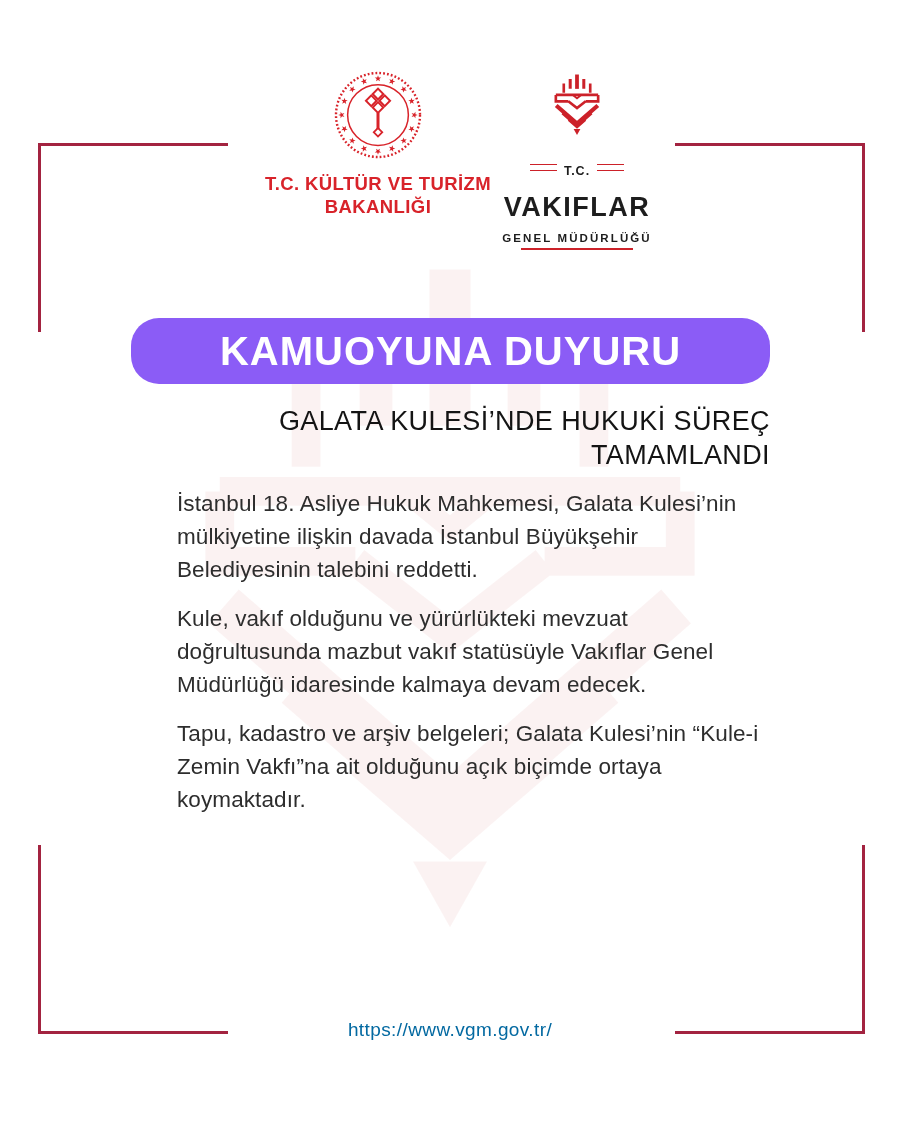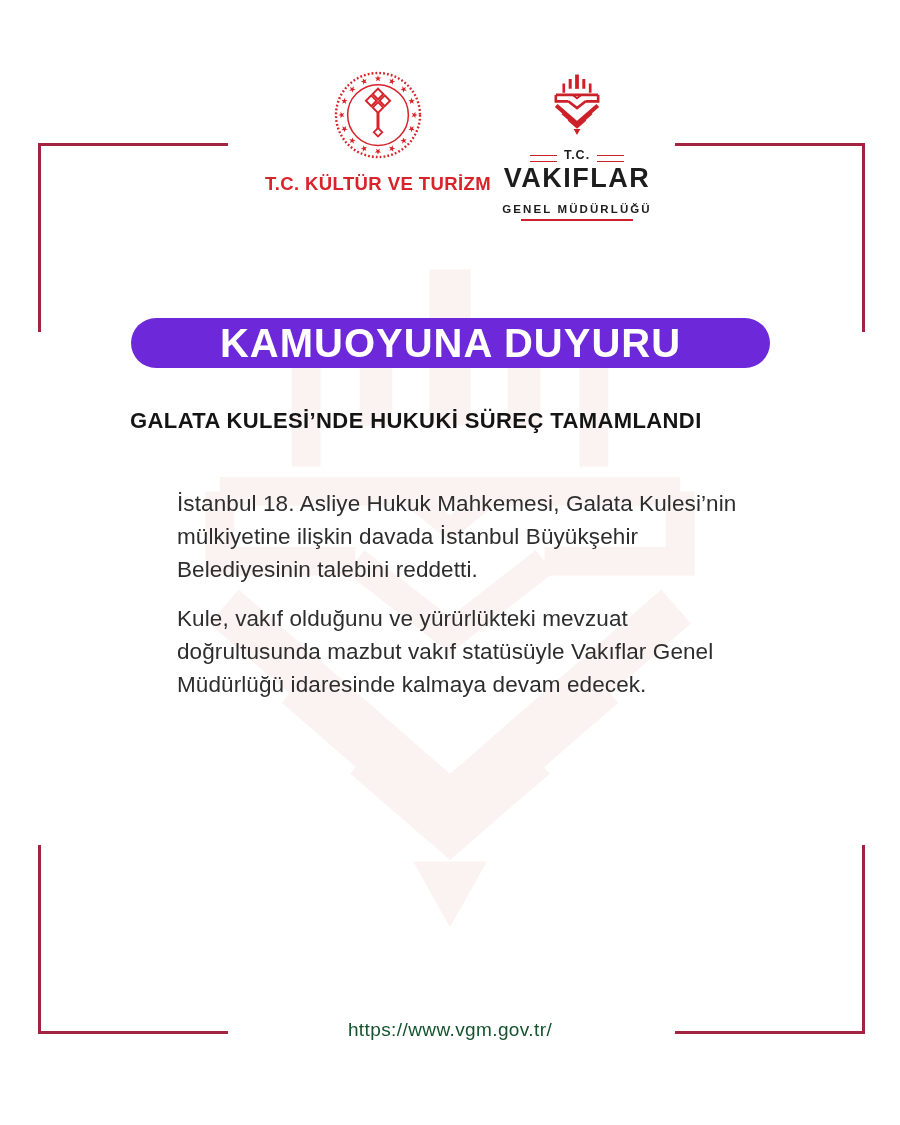--- a/index.html
+++ b/index.html
@@ -28,56 +28,56 @@
   }
   .ministry-logo svg { width:90px; height:90px; color:#d8232a; }
   .ministry-caption {
     margin-top:8px; color:#d8232a; font-weight:800; font-size:18.5px;
     line-height:23px; letter-spacing:0.4px;
   }
   .vgm-logo {
     position:absolute; left:477px; top:72px; width:200px; text-align:center;
   }
   .vgm-emblem-svg { width:68px; height:70px; color:#cc2129; display:block; margin:0 auto; }
-  .tc-row { display:flex; align-items:flex-end; justify-content:center; gap:7px; margin-top:6px; }
+  .tc-row { display:flex; align-items:flex-start; justify-content:center; gap:7px; margin-top:22px; }
   .tc-dash { width:27px; height:5px; border-top:1.6px solid #cc2129; border-bottom:1.6px solid #cc2129; }
   .tc-label { font-size:12.5px; font-weight:800; color:#1d1d1d; letter-spacing:1px; }
-  .vgm-title { font-size:27px; font-weight:900; color:#1d1d1d; letter-spacing:1.5px; margin-top:1px; }
+  .vgm-title { font-size:27px; font-weight:900; color:#1d1d1d; letter-spacing:1.5px; margin-top:14px; }
   .vgm-subtitle { font-size:11.5px; font-weight:800; color:#1d1d1d; letter-spacing:2.1px; margin-top:9px; }
   .vgm-underline { width:112px; height:2.2px; background:#cc2129; margin:4px auto 0; }
 
   
   .banner {
-    position:absolute; left:131px; top:318px; width:639px; height:50px;
-    background:#6d28d9; border-radius:28px;
+    position:absolute; left:131px; top:318px; width:639px; height:66px;
+    background:#8b5cf6; border-radius:28px;
     display:flex; align-items:center; justify-content:center;
   }
   .banner span {
     color:#ffffff; font-size:40px; font-weight:900; letter-spacing:1px;
     transform:scaleY(1.02);
   }
 
   
   .headline {
     position:absolute; left:50%; top:404px; transform:translateX(-50%);
-    width:640px; text-align:left; color:#141414;
-    font-size:22px; font-weight:700; line-height:34px; letter-spacing:0.4px;
+    width:640px; text-align:right; color:#141414;
+    font-size:27px; font-weight:400; line-height:34px; letter-spacing:0.4px;
   }
 
   
   .body-text {
     position:absolute; left:159px; top:487px; width:606px;
     color:#2d2d2d; font-size:22.5px; line-height:33px; letter-spacing:0.1px;
   }
   .body-text p { margin:0 0 16px 18px; }
 
   
   .footer-url {
     position:absolute; left:0; top:1019px; width:100%; text-align:center;
-    color:#14532d; font-size:19px; letter-spacing:0.4px;
+    color:#0369a1; font-size:19px; letter-spacing:0.4px;
   }
 </style>
 </head>
 <body>
 
 <svg width="0" height="0" style="position:absolute" aria-hidden="true">
   <defs>
     <g id="vgm-emblem" fill="none" stroke="currentColor">
       <path stroke-width="5" d="M45 3 V22"></path>
       <path stroke-width="4" d="M36 9 V22 M54 9 V22"></path>
@@ -130,20 +130,21 @@
         <rect x="55" y="27" width="10" height="10" transform="rotate(45 60 32)"></rect>
         <rect x="46" y="36" width="10" height="10" transform="rotate(45 51 41)"></rect>
         <rect x="64" y="36" width="10" height="10" transform="rotate(45 69 41)"></rect>
         <rect x="55" y="45" width="10" height="10" transform="rotate(45 60 50)"></rect>
       </g>
       <path d="M60 57 V79" fill="none" stroke="currentColor" stroke-width="4"></path>
       <rect x="56" y="79" width="8" height="8" transform="rotate(45 60 83)" fill="none" stroke="currentColor" stroke-width="2.4"></rect>
     </svg>
     <div class="ministry-caption">
       <div>T.C. KÜLTÜR VE TURİZM</div>
+      <div>BAKANLIĞI</div>
     </div>
   </div>
 
   <div class="vgm-logo">
     <svg class="vgm-emblem-svg" viewBox="0 0 90 92">
       <use href="#vgm-emblem"></use>
     </svg>
     <div class="tc-row">
       <div class="tc-dash"></div>
       <span class="tc-label">T.C.</span>
@@ -156,17 +157,18 @@
 
   <div class="banner">
     <span>KAMUOYUNA DUYURU</span>
   </div>
 
   <div class="headline">GALATA KULESİ’NDE HUKUKİ SÜREÇ TAMAMLANDI</div>
 
   <div class="body-text">
     <p>İstanbul 18. Asliye Hukuk Mahkemesi, Galata Kulesi’nin mülkiyetine ilişkin davada İstanbul Büyükşehir Belediyesinin talebini reddetti.</p>
     <p>Kule, vakıf olduğunu ve yürürlükteki mevzuat doğrultusunda mazbut vakıf statüsüyle Vakıflar Genel Müdürlüğü idaresinde kalmaya devam edecek.</p>
+    <p>Tapu, kadastro ve arşiv belgeleri; Galata Kulesi’nin “Kule-i Zemin Vakfı”na ait olduğunu açık biçimde ortaya koymaktadır.</p>
   </div>
 
   <div class="footer-url">https://www.vgm.gov.tr/</div>
 
 </div>
 
 </body></html>

